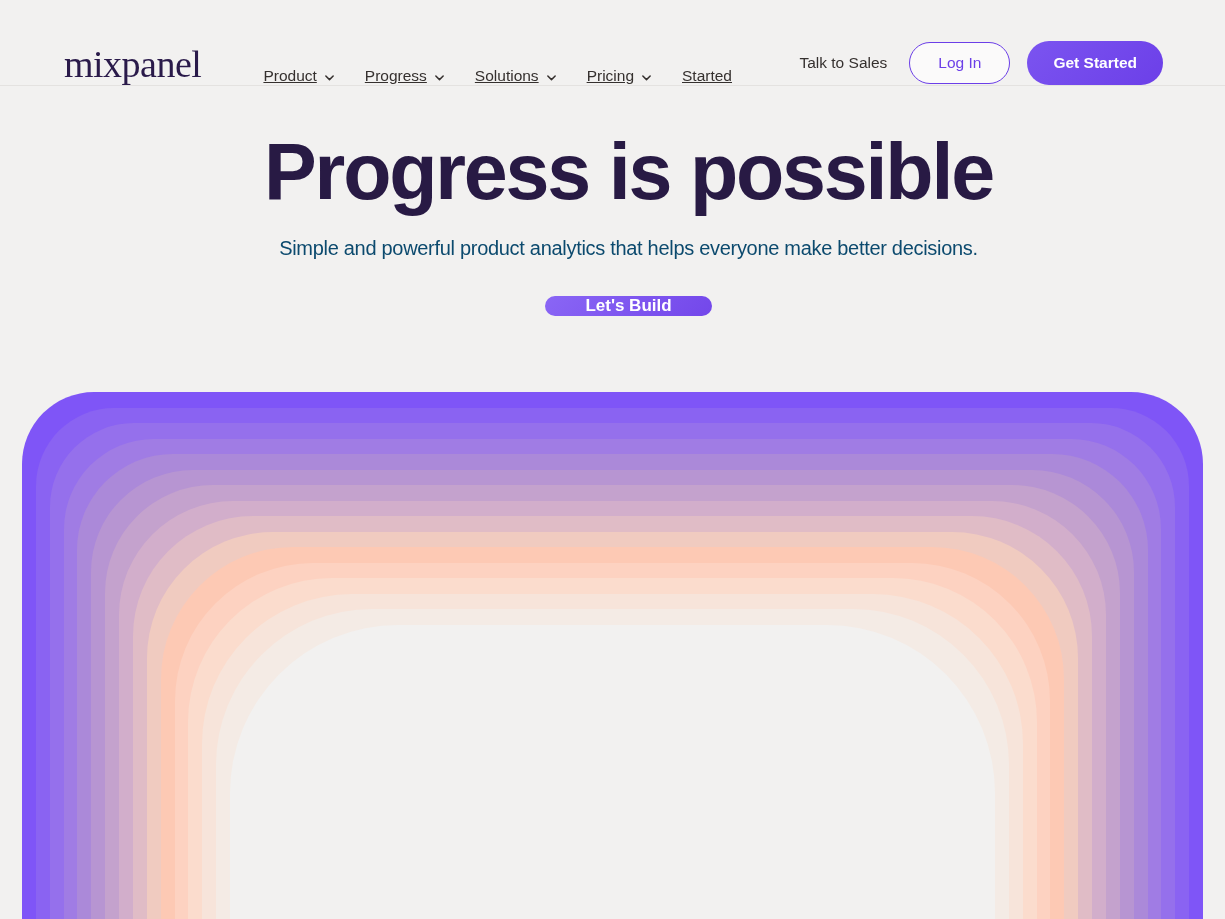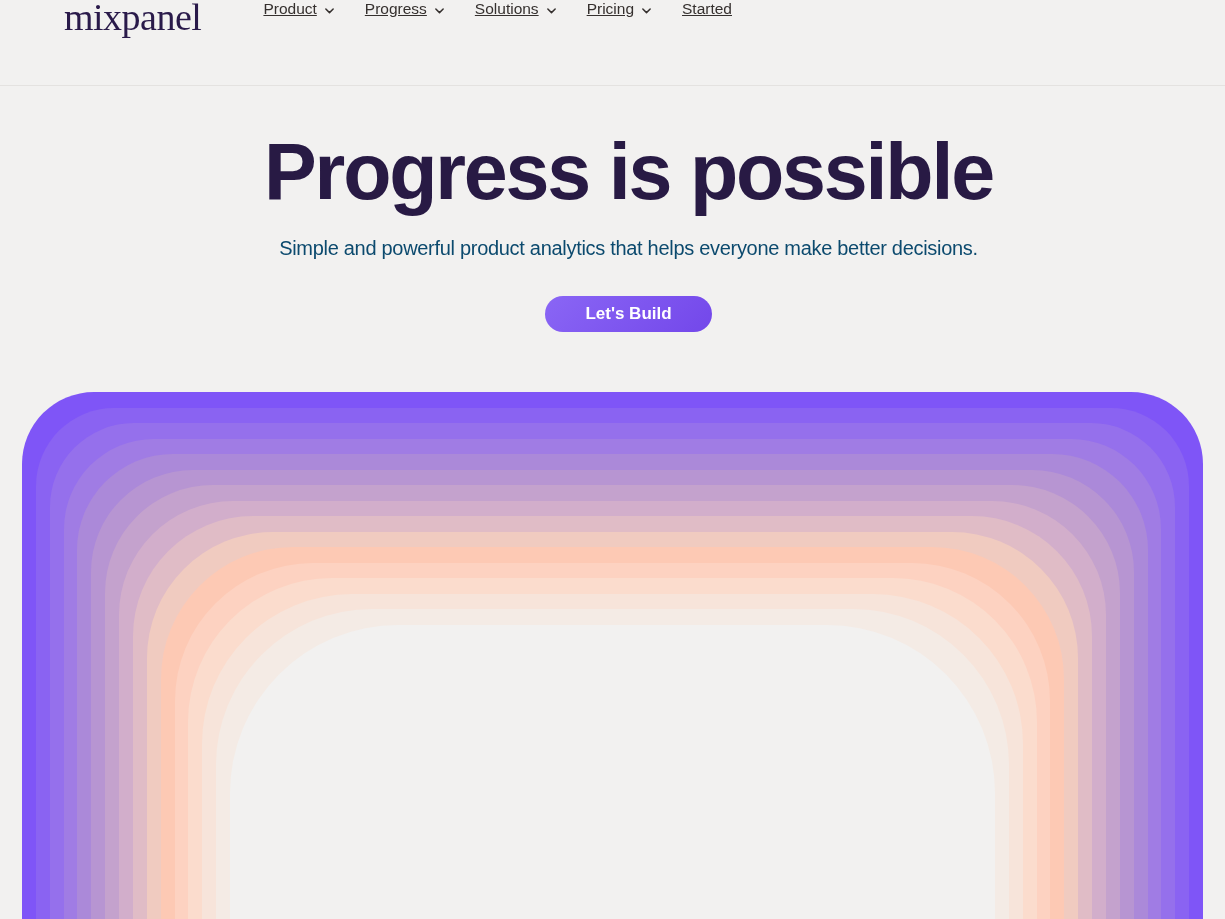--- a/index.html
+++ b/index.html
@@ -18,21 +18,21 @@
 
   
   .site-header {
     position: absolute;
     top: 0; left: 0;
     width: 1225px;
     height: 86px;
     background: #f2f1f0;
     border-bottom: 1px solid #e4e2e0;
     display: flex;
-    align-items: flex-start;
+    align-items: flex-end;
     z-index: 20;
   }
 
   .logo {
     margin-left: 64px;
     font-family: "Liberation Serif", serif;
     font-size: 38px;
     line-height: 1;
     color: #2a1a4a;
     letter-spacing: -0.5px;
@@ -135,21 +135,21 @@
   }
 
   .btn-build {
     margin-top: 36px;
     font-size: 17px;
     font-weight: bold;
     color: #ffffff;
     background: linear-gradient(135deg, #8a66f5 0%, #7347ea 100%);
     border: none;
     border-radius: 999px;
-    padding: 8px 40px;
+    padding: 0 40px;
     cursor: pointer;
     font-family: "Liberation Sans", sans-serif;
   }
 
   
   .rings {
     position: absolute;
     left: 0;
     top: 392px;
     width: 1225px;
@@ -209,20 +209,25 @@
           </svg>
       </span>
     </div>
 
     <div class="nav-item">
       <span>Started</span>
     </div>
 
   </nav>
 
+  <div class="nav-right">
+    <span class="talk-sales">Talk to Sales</span>
+    <button class="btn-login">Log In</button>
+    <button class="btn-getstarted">Get Started</button>
+  </div>
 
 </header>
 
 <section class="hero">
   <h1 class="hero-title">Progress is possible</h1>
   <p class="hero-sub">Simple and powerful product analytics that helps everyone make better decisions.</p>
   <button class="btn-build">Let's Build</button>
 </section>
 
 <div class="rings" id="rings">

